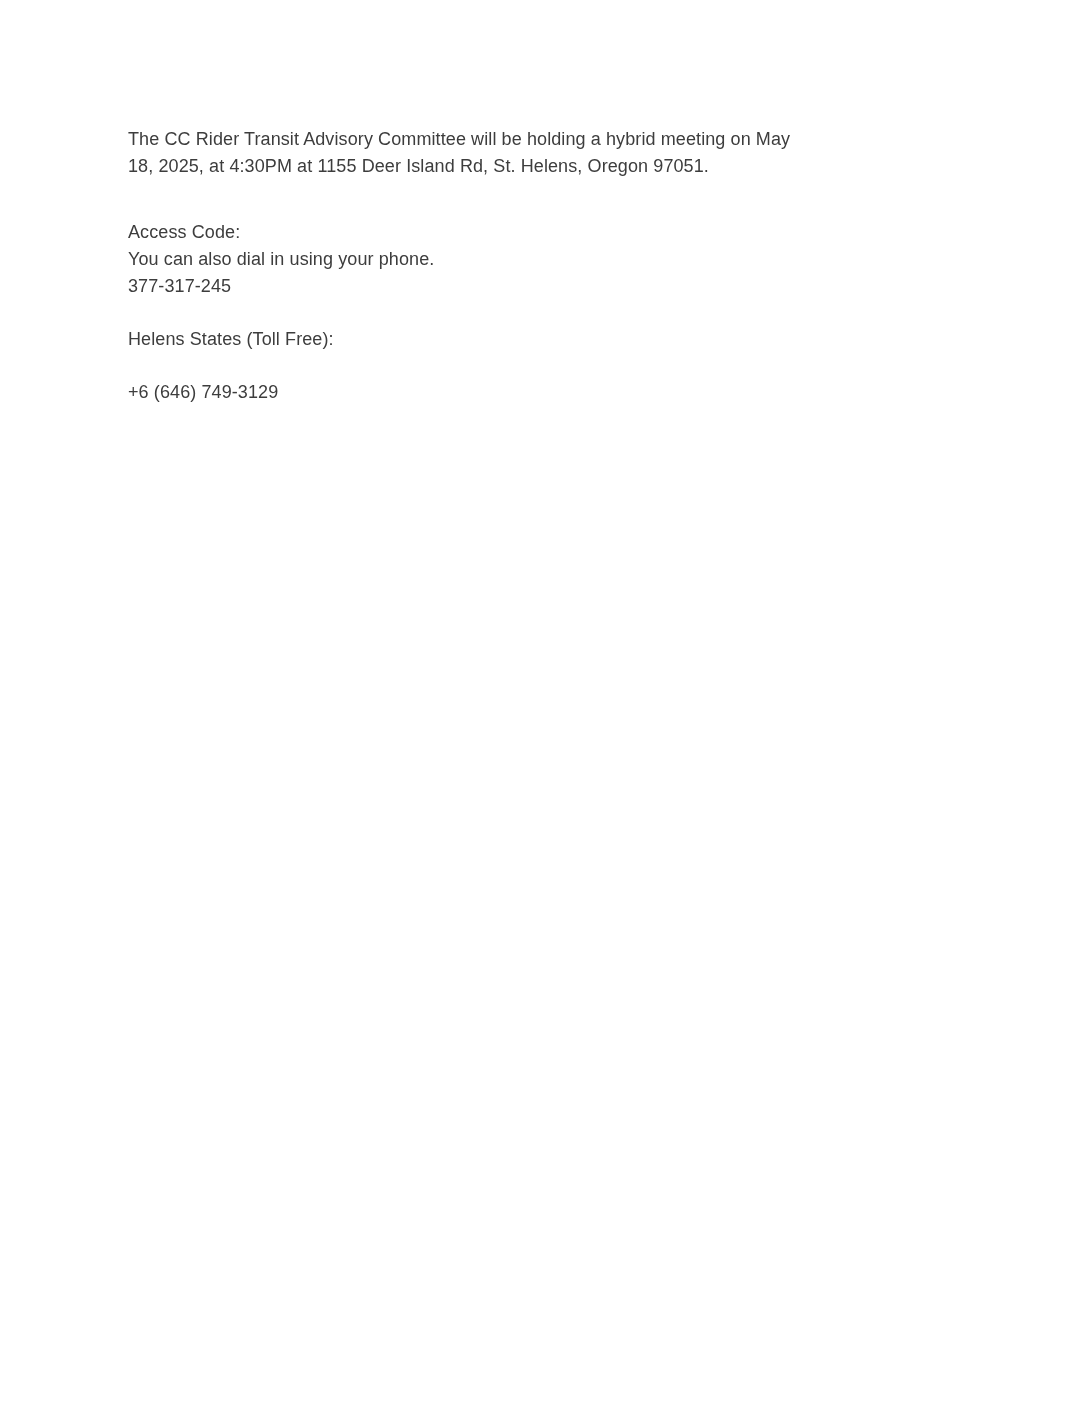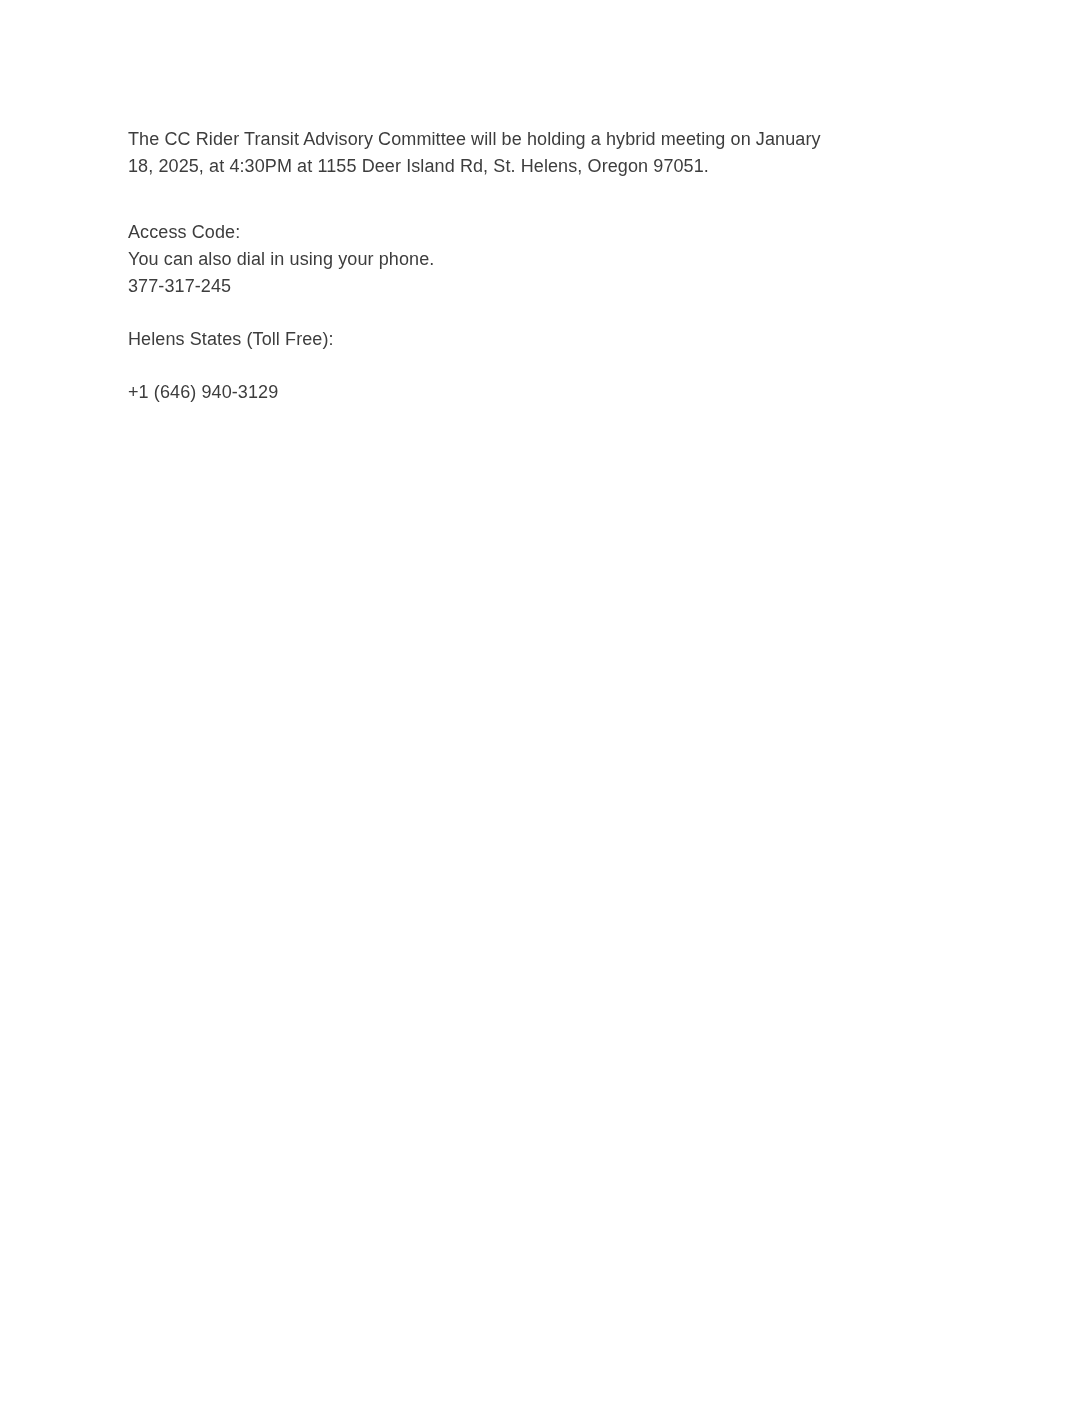--- a/index.html
+++ b/index.html
@@ -35,34 +35,34 @@
     white-space: nowrap;
   }
 </style>
 </head>
 <body>
 
 <div class="page">
   <div class="content">
 
     <div class="para first">
-      <div class="line">The CC Rider Transit Advisory Committee will be holding a hybrid meeting on January</div>
+      <div class="line">The CC Rider Transit Advisory Committee will be holding a hybrid meeting on May</div>
       <div class="line">18, 2025, at 4:30PM at 1155 Deer Island Rd, St. Helens, Oregon 97051.</div>
     </div>
 
 
     <div class="para">
       <div class="line">Access Code:</div>
       <div class="line">You can also dial in using your phone.</div>
       <div class="line">377-317-245</div>
     </div>
 
     <div class="para">
       <div class="line">Helens States (Toll Free):</div>
     </div>
 
     <div class="para">
-      <div class="line">+1 (646) 940-3129</div>
+      <div class="line">+6 (646) 749-3129</div>
     </div>
 
 
   </div>
 </div>
 
 </body></html>

